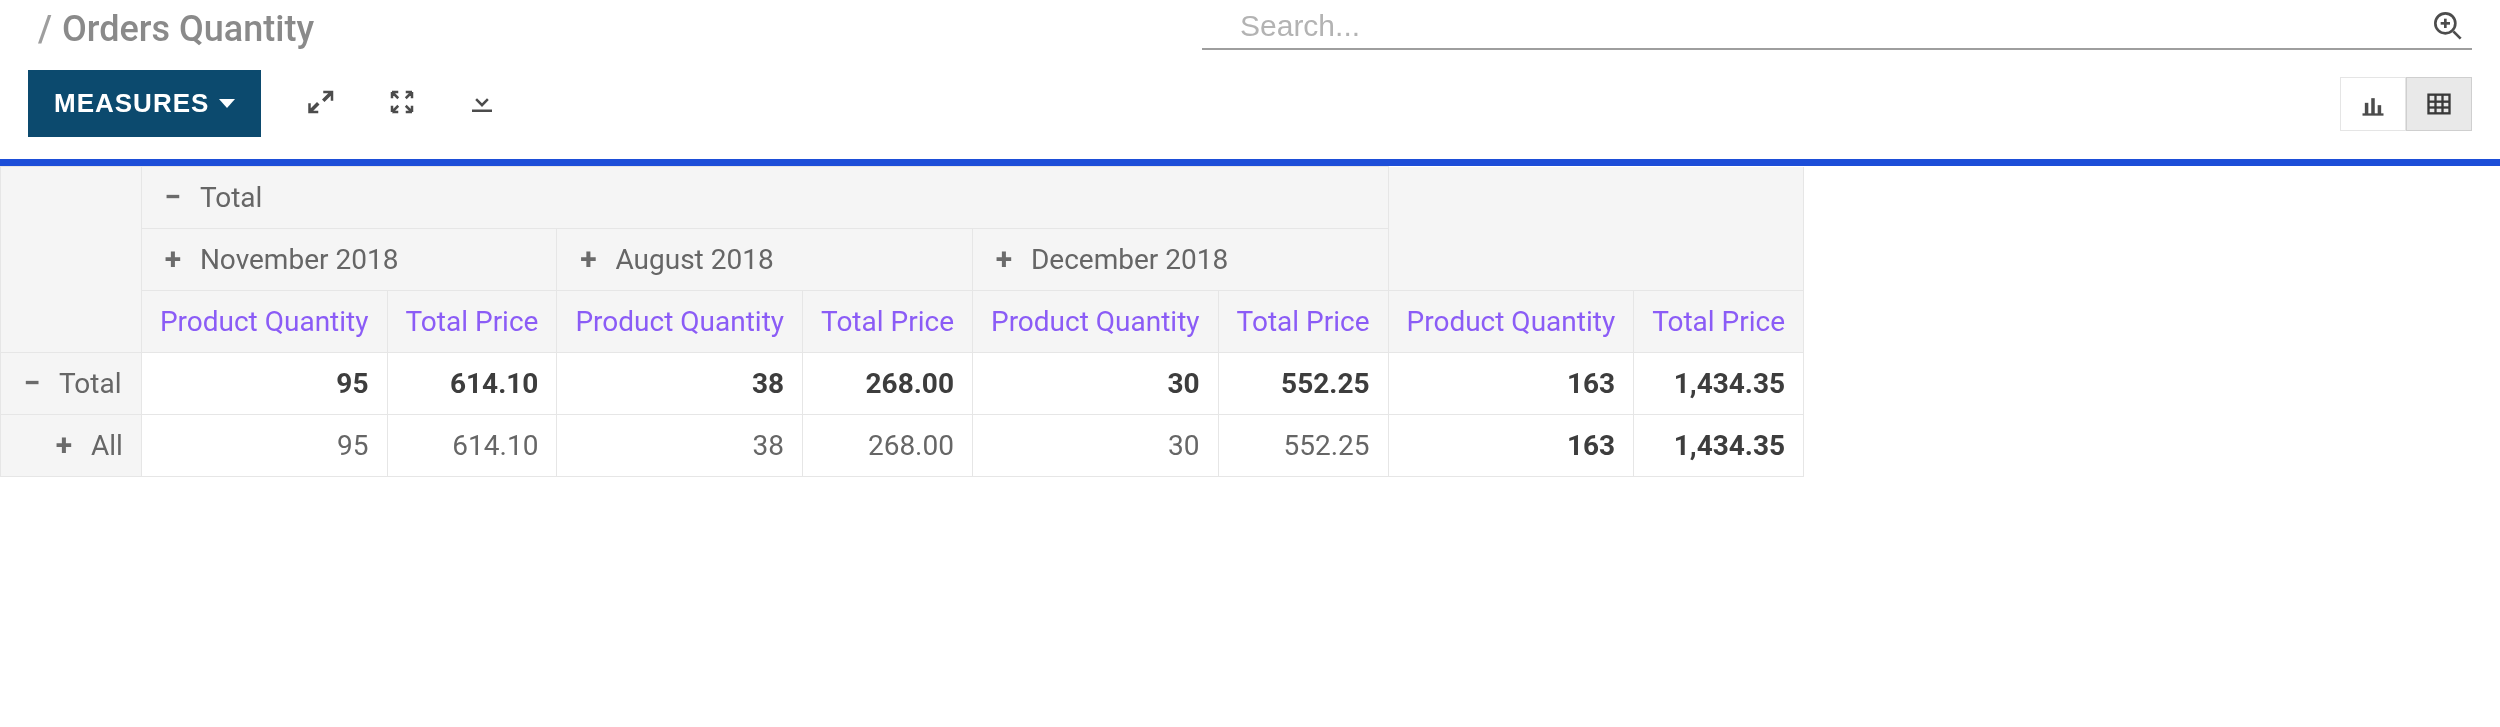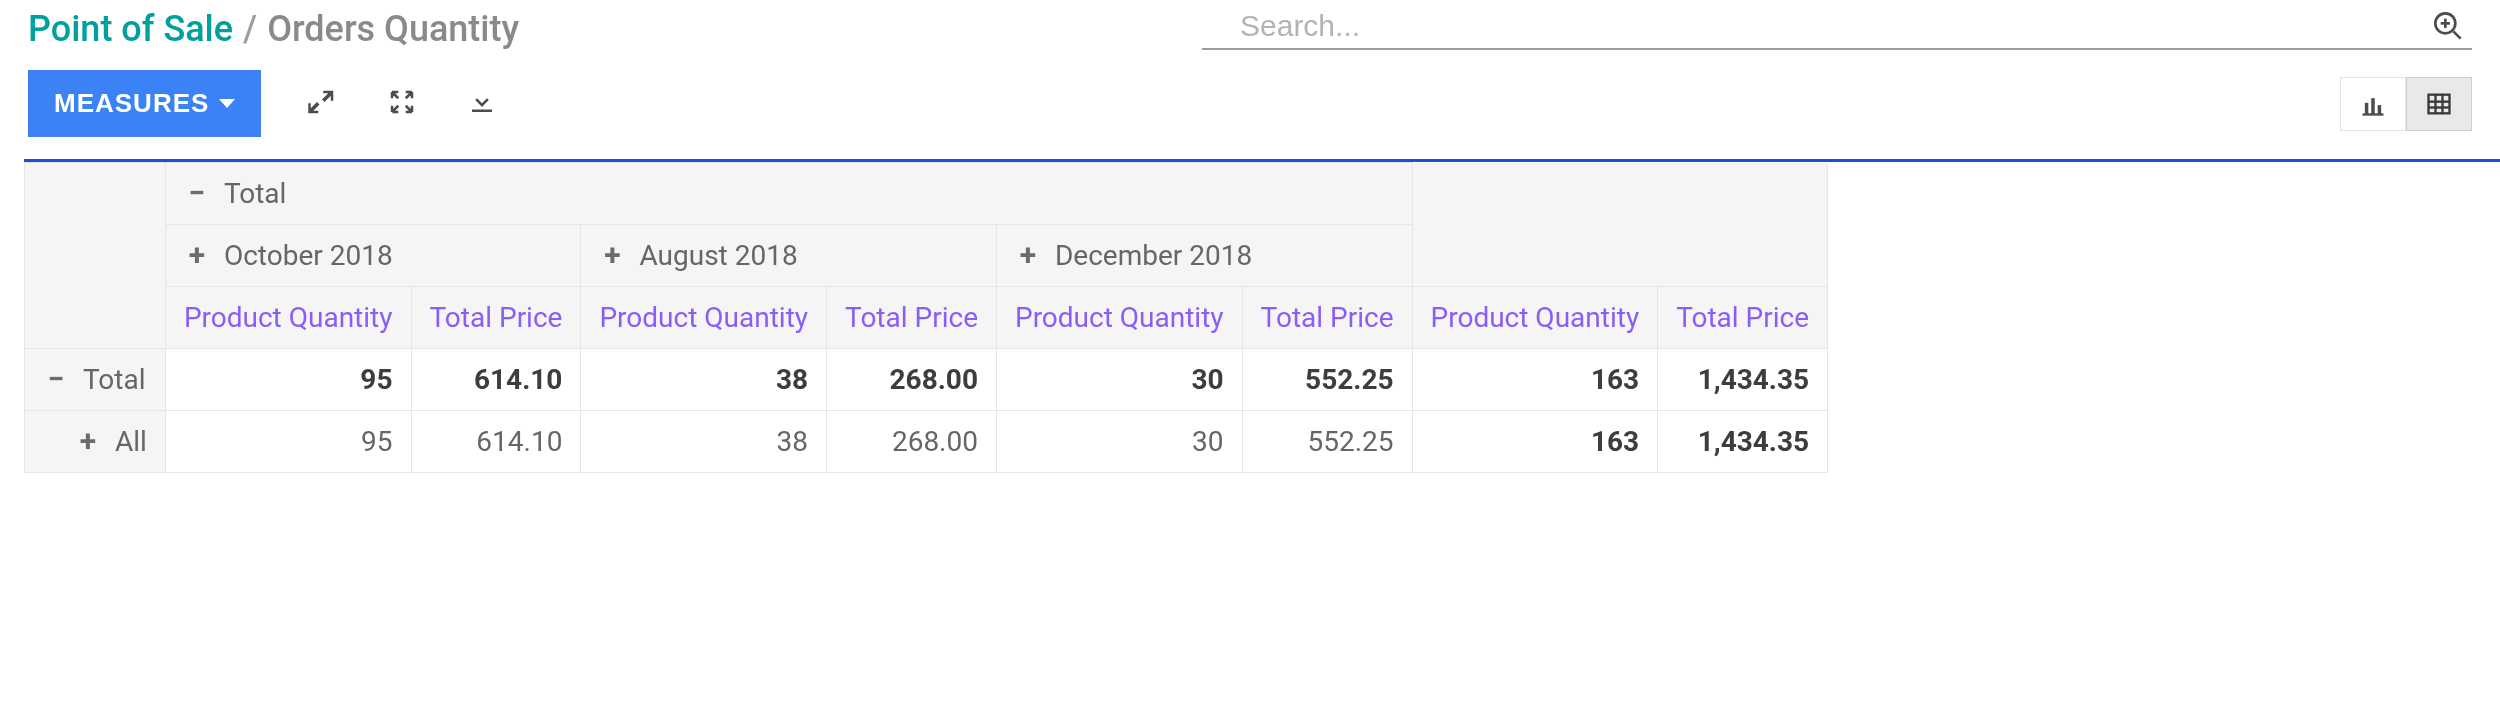--- a/index.html
+++ b/index.html
@@ -52,21 +52,21 @@
     display: flex; align-items: center; justify-content: center;
   }
 
   
   .toolbar-row {
     display: flex;
     align-items: center;
     padding: 20px 28px 22px 28px;
   }
   .measures-btn {
-    background: #3b82f6;
+    background: #0c4a6e;
     color: #fff;
     font-size: 26px;
     font-weight: 700;
     letter-spacing: 1px;
     padding: 18px 26px;
     border: none;
     display: flex;
     align-items: center;
     gap: 10px;
     cursor: pointer;
@@ -101,22 +101,21 @@
     cursor: pointer;
     color: #4c4c4c;
   }
   .view-btn.active {
     background: #e9e9e9;
     border-color: #cfcfcf;
   }
 
   
   .pivot-wrap {
-    border-top: 3px solid #1d4ed8;
-    margin-left: 24px;
+    border-top: 7px solid #1d4ed8;
   }
   table.pivot {
     border-collapse: collapse;
     font-size: 28px;
     color: #666;
   }
   table.pivot th, table.pivot td {
     border: 1px solid #e6e6e6;
     padding: 14px 18px;
     white-space: nowrap;
@@ -149,21 +148,20 @@
     line-height: 1;
   }
   .corner { background: #f5f5f5; }
   .wide-corner { border-left: none !important; border-top: none !important; }
 </style>
 </head>
 <body>
 
 <div class="top-row">
   <div class="breadcrumb">
-    <span class="first">Point of Sale</span>
     <span class="sep">/</span>
     <span class="second">Orders Quantity</span>
   </div>
   <div class="search-wrap">
     <input class="search-input" placeholder="Search..." style="">
     <span class="search-plus">
       <svg viewBox="0 0 24 24" width="32" height="32" fill="none" stroke="#4c4c4c" stroke-width="2">
         <circle cx="10" cy="10" r="7.5"></circle>
         <line x1="16" y1="16" x2="21.5" y2="21.5"></line>
         <line x1="10" y1="6.5" x2="10" y2="13.5"></line>
@@ -218,21 +216,21 @@
 
 <div class="pivot-wrap">
   <table class="pivot">
     <thead>
         <tr>
           <th class="corner" rowspan="3"></th>
           <th colspan="6"><span class="pm">−</span><span>Total</span></th>
           <th class="wide-corner" colspan="2" rowspan="2"></th>
         </tr>
         <tr>
-          <th colspan="2"><span class="pm">+</span><span>October 2018</span></th>
+          <th colspan="2"><span class="pm">+</span><span>November 2018</span></th>
           <th colspan="2"><span class="pm">+</span><span>August 2018</span></th>
           <th colspan="2"><span class="pm">+</span><span>December 2018</span></th>
         </tr>
         <tr>
           <th class="measure-head">Product Quantity</th>
           <th class="measure-head">Total Price</th>
           <th class="measure-head">Product Quantity</th>
           <th class="measure-head">Total Price</th>
           <th class="measure-head">Product Quantity</th>
           <th class="measure-head">Total Price</th>

